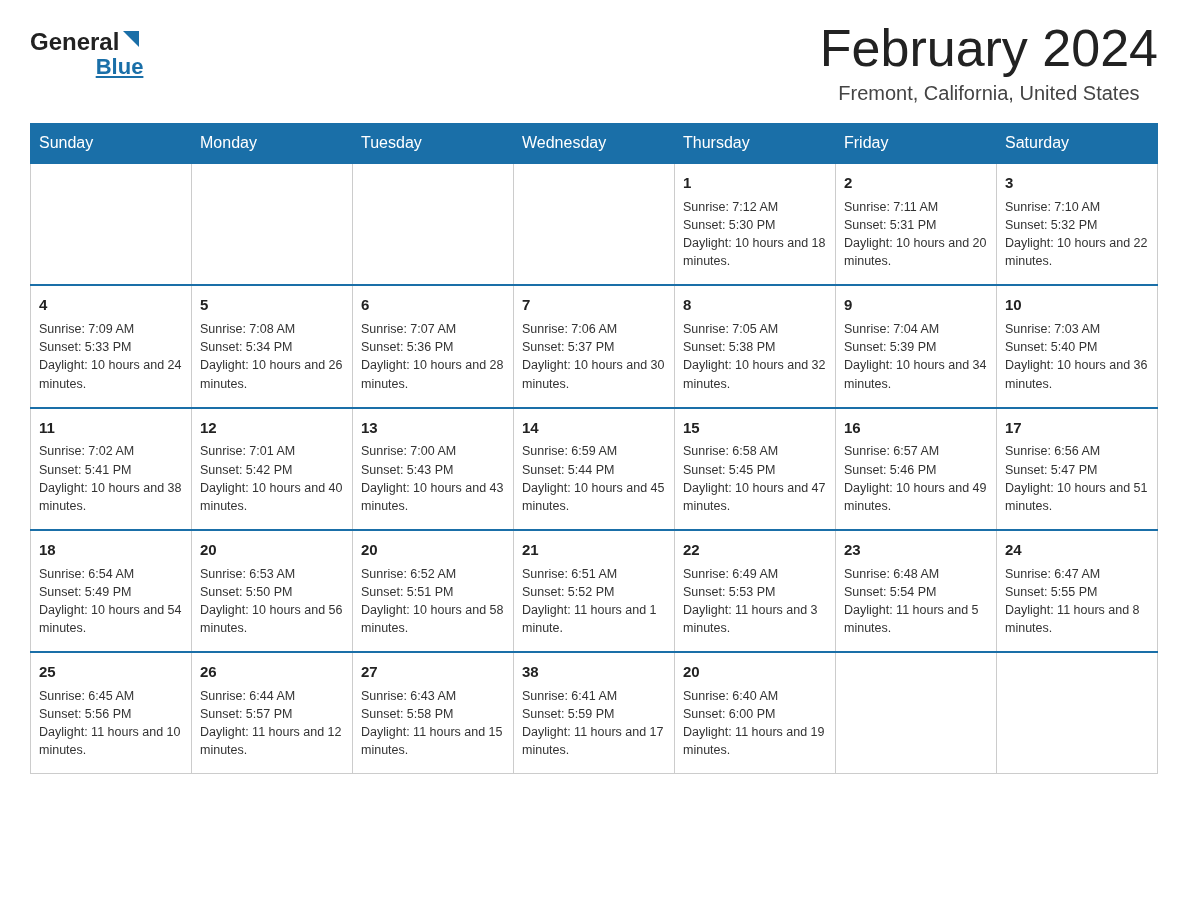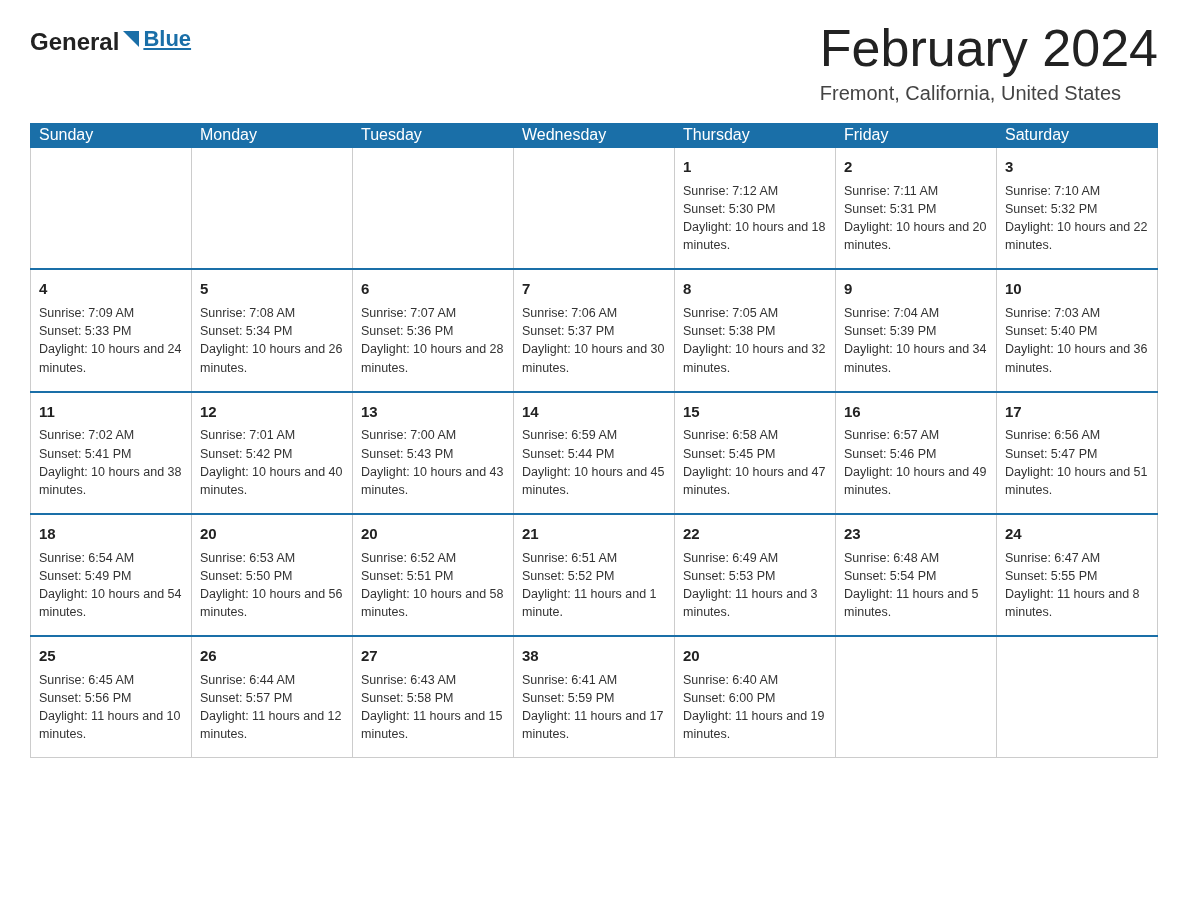--- a/index.html
+++ b/index.html
@@ -12,47 +12,47 @@
       padding: 20px 30px;
     }
     .header-row {
       display: flex;
       align-items: flex-start;
       justify-content: space-between;
       margin-bottom: 18px;
     }
     .logo-area {
       display: flex;
-      flex-direction: row;
-      align-items: flex-start;
+      flex-direction: column;
+      align-items: flex-end;
       padding-top: 8px;
     }
     .title-area {
-      text-align: left;
+      text-align: center;
     }
     .month-title {
       font-size: 52px;
       font-weight: normal;
       color: #222;
       line-height: 1.1;
     }
     .location-title {
       font-size: 20px;
       color: #444;
       margin-top: 5px;
     }
     .calendar-table {
       width: 100%;
       border-collapse: collapse;
       table-layout: fixed;
     }
     .calendar-table th {
       background-color: #1a6fa8;
       color: #fff;
-      padding: 2px 8px;
+      padding: 10px 8px;
       font-size: 16px;
       font-weight: normal;
       text-align: left;
       border: 1px solid #1a6fa8;
     }
     .calendar-table td {
       vertical-align: top;
       padding: 8px 8px 14px 8px;
       border: 1px solid #ccc;
       border-top: 2px solid #1a6fa8;

